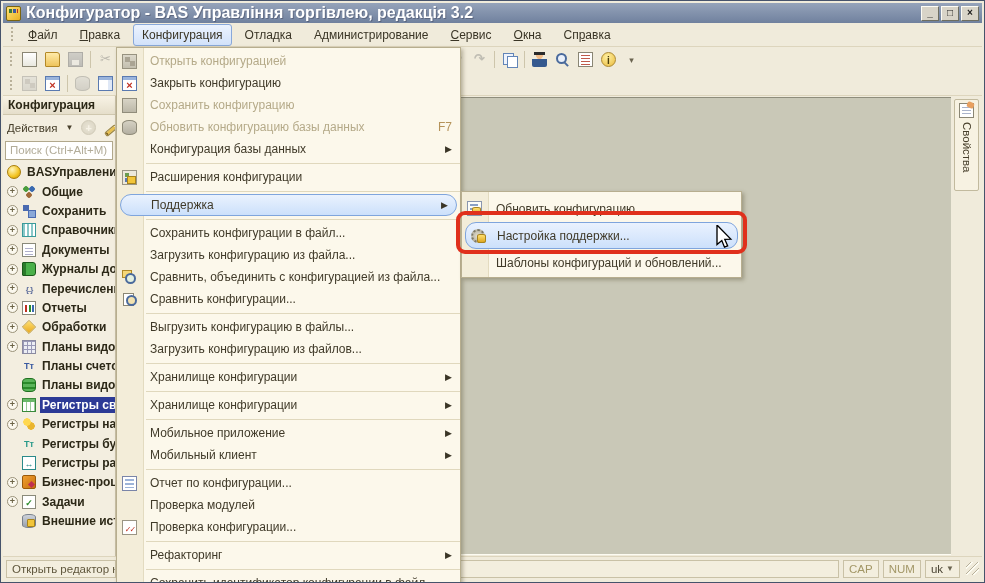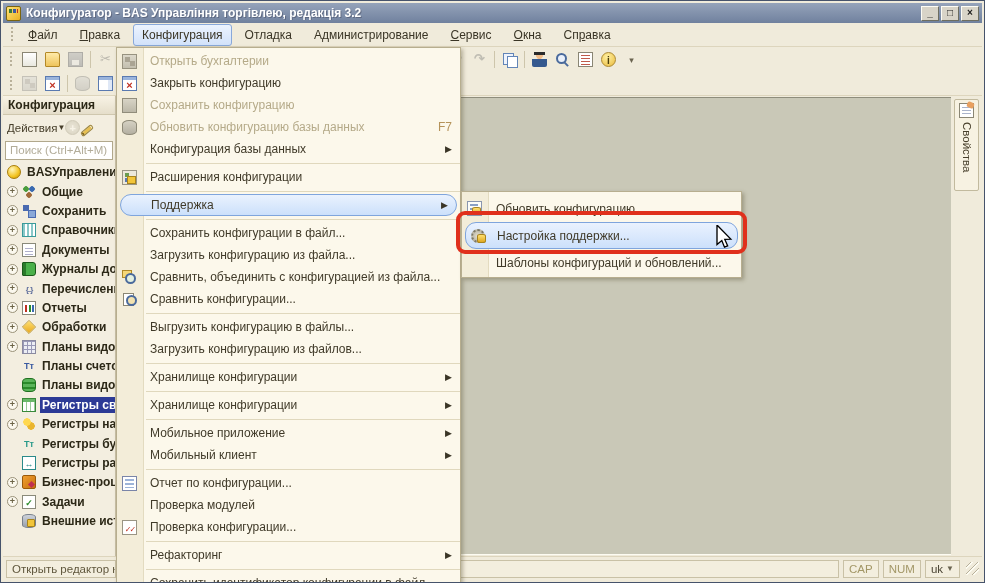--- a/index.html
+++ b/index.html
@@ -4,21 +4,21 @@
 <style>
   html,body{margin:0;padding:0;background:#9aa4b4;font-family:"Liberation Sans",sans-serif;}
   *{box-sizing:border-box;}
   .window{position:relative;width:985px;height:583px;background:#f0ebdb;border:1px solid #46536b;overflow:hidden;}
 
   
   .titlebar{position:absolute;left:2px;top:2px;right:2px;height:20px;
     background:linear-gradient(#95a3ba,#70819e);display:flex;align-items:center;padding:0 3px;gap:5px;}
   .app-icon{width:15px;height:15px;background:linear-gradient(135deg,#ffe47a,#e8b122);border:1px solid #7a6410;border-radius:2px;position:relative;flex:none;}
   .app-icon::after{content:"";position:absolute;left:2px;top:2px;width:9px;height:4px;background:linear-gradient(90deg,#3a7a3a 0 3px,#0000 3px 4px,#3a5aa0 4px 7px,#0000 7px 8px,#c03020 8px);}
-  .title-text{color:#fff;font-weight:bold;font-size:12px;text-shadow:1px 1px 0 rgba(40,40,60,.35);white-space:nowrap;overflow:hidden;flex:1;}
+  .title-text{color:#fff;font-weight:bold;font-size:16px;text-shadow:1px 1px 0 rgba(40,40,60,.35);white-space:nowrap;overflow:hidden;flex:1;}
   .win-btns{display:flex;gap:2px;}
   .win-btn{width:18px;height:15px;background:#d8d4c8;border:1px solid;border-color:#fdfcf4 #6e6e60 #6e6e60 #fdfcf4;
     font-size:10px;line-height:12px;text-align:center;color:#1a1a1a;font-weight:bold;cursor:default;}
 
   
   .menubar{position:absolute;left:2px;top:22px;right:2px;height:24px;background:#f0ebdb;
     border-bottom:1px solid #ddd5bd;display:flex;align-items:center;padding-left:3px;font-size:12px;color:#3a3526;}
   .grip{width:7px;height:16px;margin:0 3px;background:repeating-linear-gradient(#b9b19a 0 2px,#0000 2px 4px);background-size:2px 100%;background-repeat:no-repeat;background-position:2px 0;flex:none;}
   .mi{padding:3px 8px;margin-right:4px;border:1px solid transparent;border-radius:3px;white-space:nowrap;}
   .mi u{text-decoration:underline;}
@@ -109,21 +109,21 @@
   .business-processes-icon::after{content:"";position:absolute;right:1px;bottom:1px;width:5px;height:5px;background:#c03050;transform:rotate(45deg);}
   .tasks-icon{background:#fff;border:1px solid #8a8a7a;}
   .tasks-icon::after{content:"✓";color:#2a8a2a;font-size:9px;font-weight:bold;}
   .external-sources-icon{background:linear-gradient(#ced3db,#98a0ac);border:1px solid #78808c;border-radius:6px/3px;}
   .external-sources-icon::after{content:"";position:absolute;right:0;bottom:0;width:6px;height:6px;background:#f2c53a;border:1px solid #a8841c;border-radius:1px;}
 
   
   .sidebar{position:absolute;left:2px;top:95px;width:113px;bottom:26px;background:#f3eee0;border-right:1px solid #c9c1a8;overflow:hidden;}
   .side-header{height:19px;background:linear-gradient(#f8f3e5,#e5deca);border-bottom:1px solid #cfc7ae;
     font-weight:bold;font-size:12px;padding:2px 5px;color:#2c2817;white-space:nowrap;}
-  .side-actions{height:25px;display:flex;align-items:center;padding:0 4px;gap:0;font-size:11.5px;color:#473f2b;white-space:nowrap;}
+  .side-actions{height:25px;display:flex;align-items:center;padding:0 4px;gap:8px;font-size:11.5px;color:#473f2b;white-space:nowrap;}
   .actions-caret{font-size:8px;color:#473f2b;}
   .side-search{padding:0 2px 3px 2px;}
   .side-search input{width:100%;height:19px;border:1px solid #b1a88c;font-size:11.5px;padding:1px 4px;color:#5a523e;background:#fff;font-family:"Liberation Sans",sans-serif;}
   .side-search input::placeholder{color:#b2ac99;}
   .tree{font-size:12px;color:#2c2817;font-weight:bold;}
   .trow{height:19.4px;display:flex;align-items:center;gap:4px;padding-left:4px;white-space:nowrap;}
   .texp{width:11px;height:11px;border:1px solid #9a9279;border-radius:50%;font-size:9px;line-height:9px;text-align:center;color:#6c6448;background:#fbf8ee;flex:none;}
   .texp-sp{width:11px;flex:none;}
   .tlabel{padding:1px 2px;}
   .trow.selected .tlabel{background:#2c3a96;color:#fff;padding-right:24px;}
@@ -378,21 +378,21 @@
           <span class="texp-sp"></span>
           <span class="tic external-sources-icon"></span>
           <span class="tlabel">Внешние источники данных</span>
         </div>
       </div>
   </div>
 
   <div class="menu config-menu">
       <div class="mitem disabled">
         <span class="ic open-config-icon"></span>
-        <span class="mlabel">Открыть бухгалтерии</span>
+        <span class="mlabel">Открыть конфигурацией</span>
       </div>
       <div class="mitem">
         <span class="ic close-config-icon"></span>
         <span class="mlabel">Закрыть конфигурацию</span>
       </div>
       <div class="mitem disabled">
         <span class="ic save-config-icon"></span>
         <span class="mlabel">Сохранить конфигурацию</span>
       </div>
       <div class="mitem disabled">

